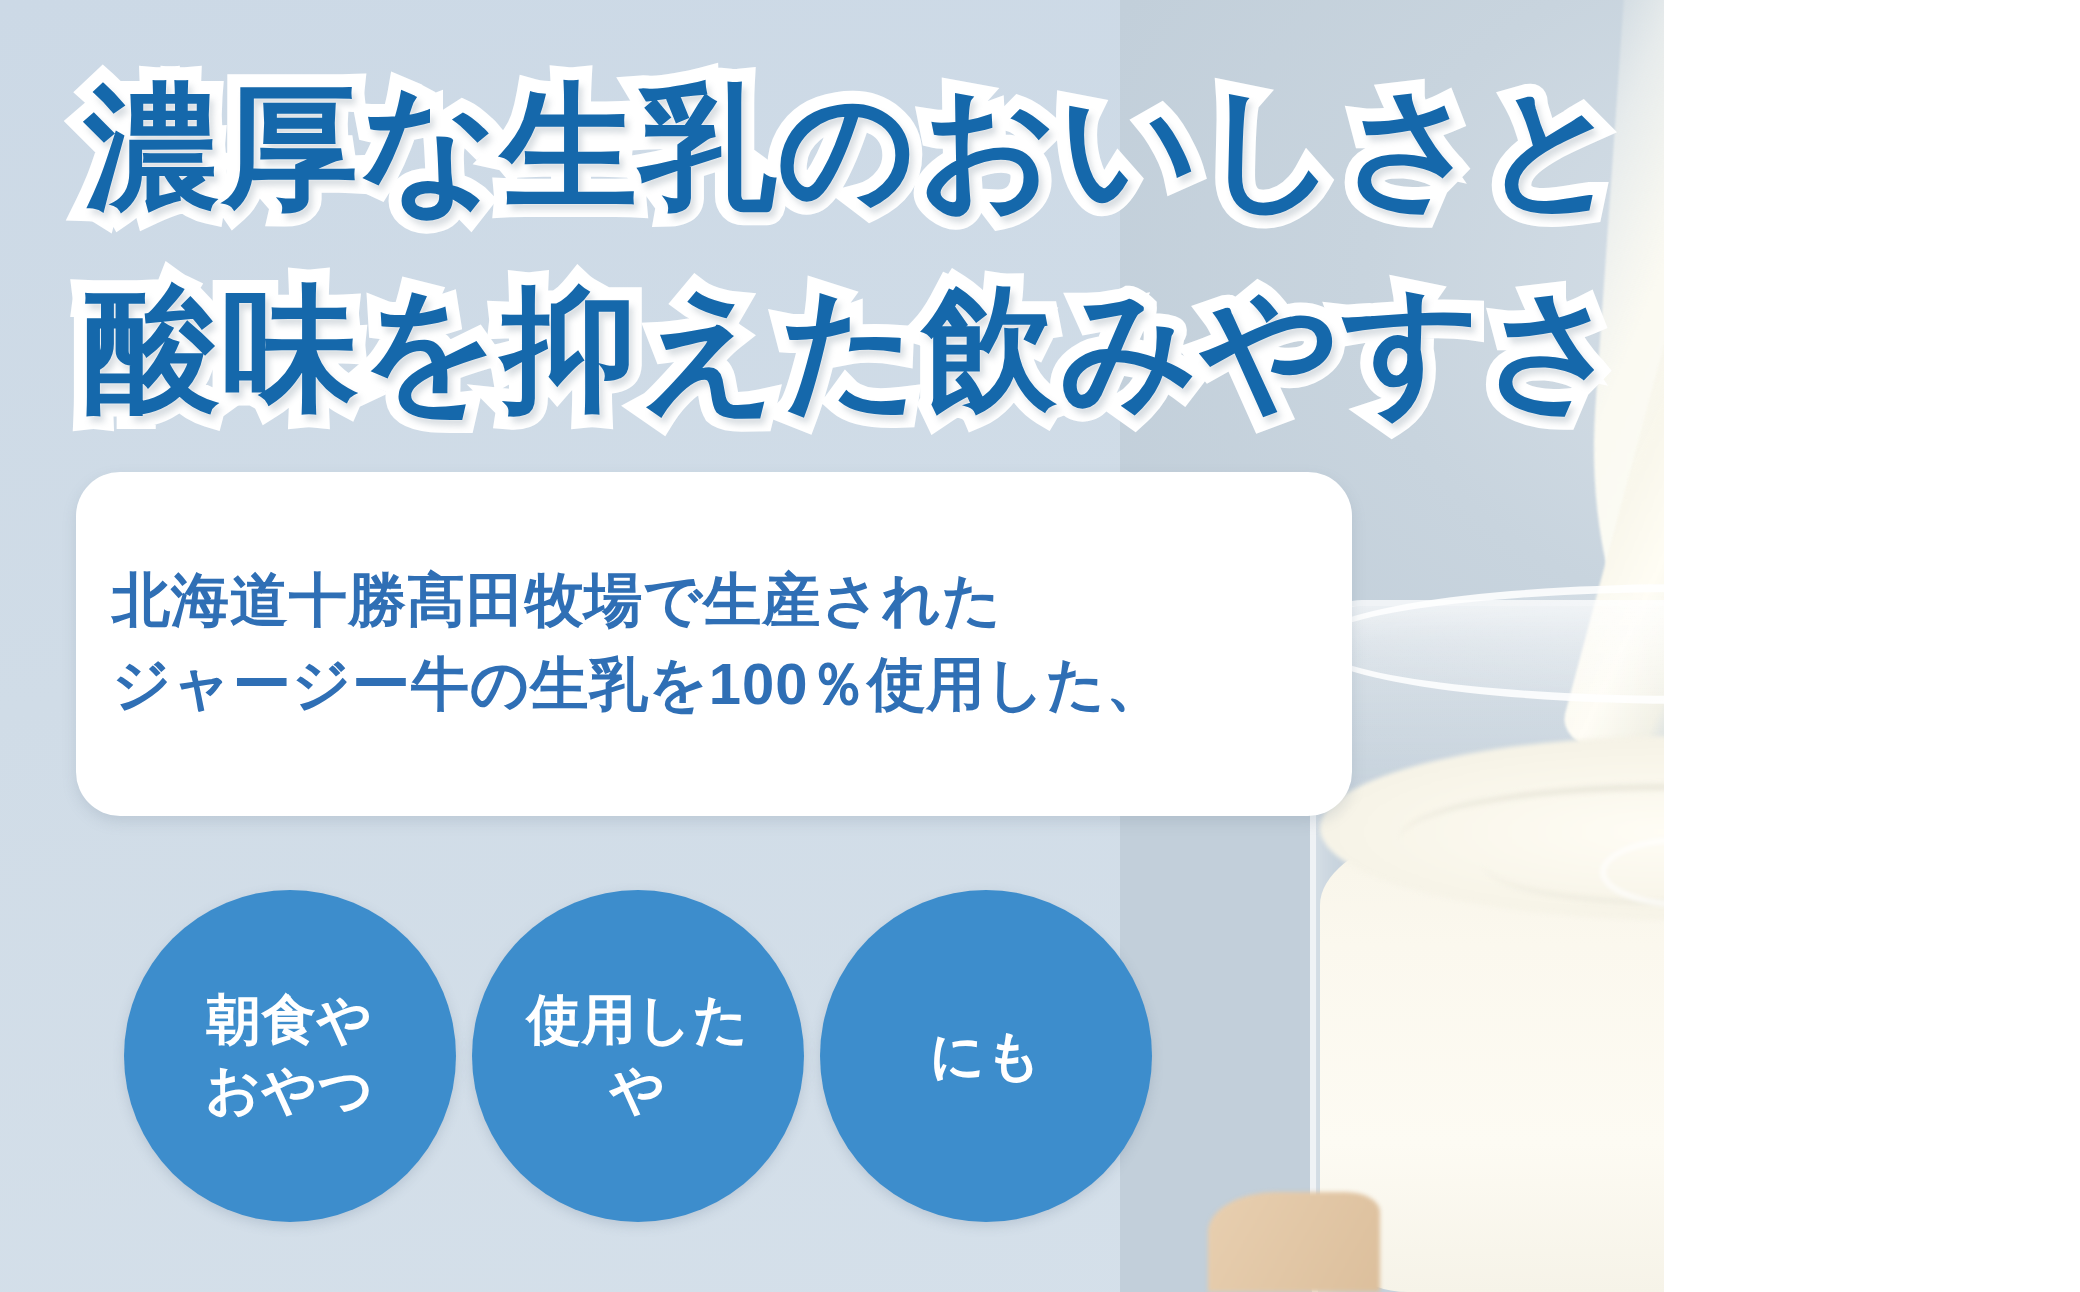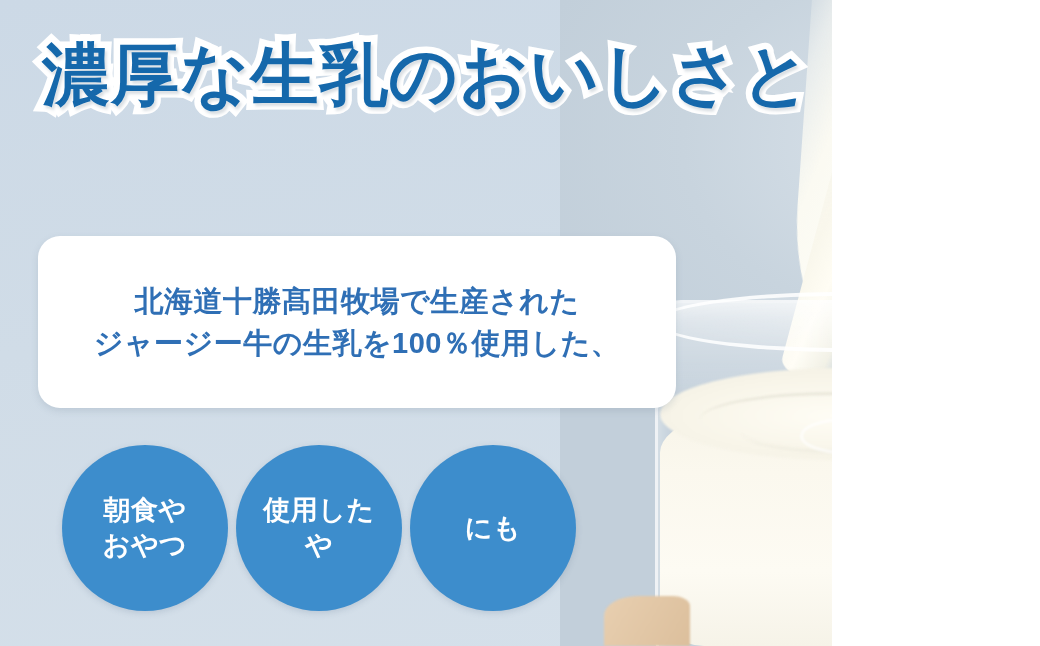--- a/index.html
+++ b/index.html
@@ -233,21 +233,20 @@
     height: 172px;
     background: #ffffff;
     border-radius: 22px;
     box-shadow: 0 3px 7px rgba(120,138,155,0.22);
     z-index: 6;
     display: flex;
     flex-direction: column;
     justify-content: center;
     padding: 0 18px;
     box-sizing: border-box;
-    align-items: center;
   }
 
   .desc-line {
     font-size: 29px;
     line-height: 1.46;
     font-weight: 700;
     color: #2f6fb5;
     white-space: nowrap;
     letter-spacing: 0.5px;
   }
@@ -308,20 +307,21 @@
     <div class="glass-handle"></div>
     <div class="glass-handle-2"></div>
     <div class="table-hint"></div>
 
     <div class="droplet droplet-1"></div>
     <div class="droplet droplet-2"></div>
   </div>
 
   <div class="headline">
     <div class="headline-line">濃厚な生乳のおいしさと</div>
+    <div class="headline-line">酸味を抑えた飲みやすさ</div>
   </div>
 
   <div class="desc-card">
     <div class="desc-line">北海道十勝髙田牧場で生産された</div>
     <div class="desc-line">ジャージー牛の生乳を100％使用した、</div>
   </div>
 
   <div class="badges">
 
     <div class="badge">

